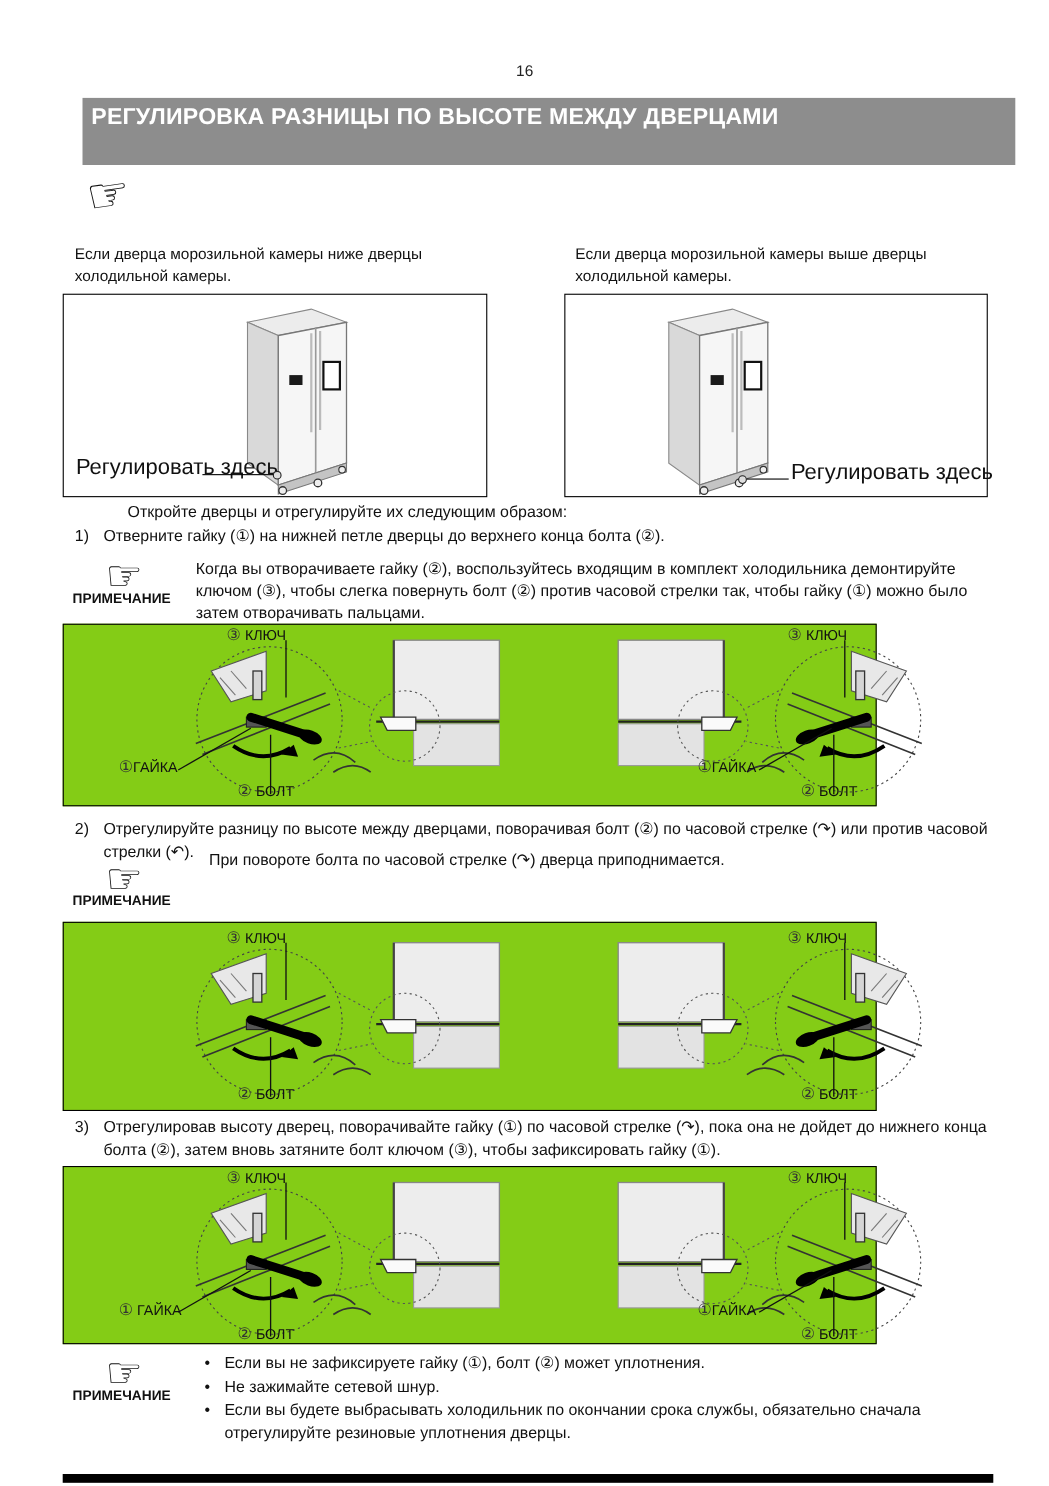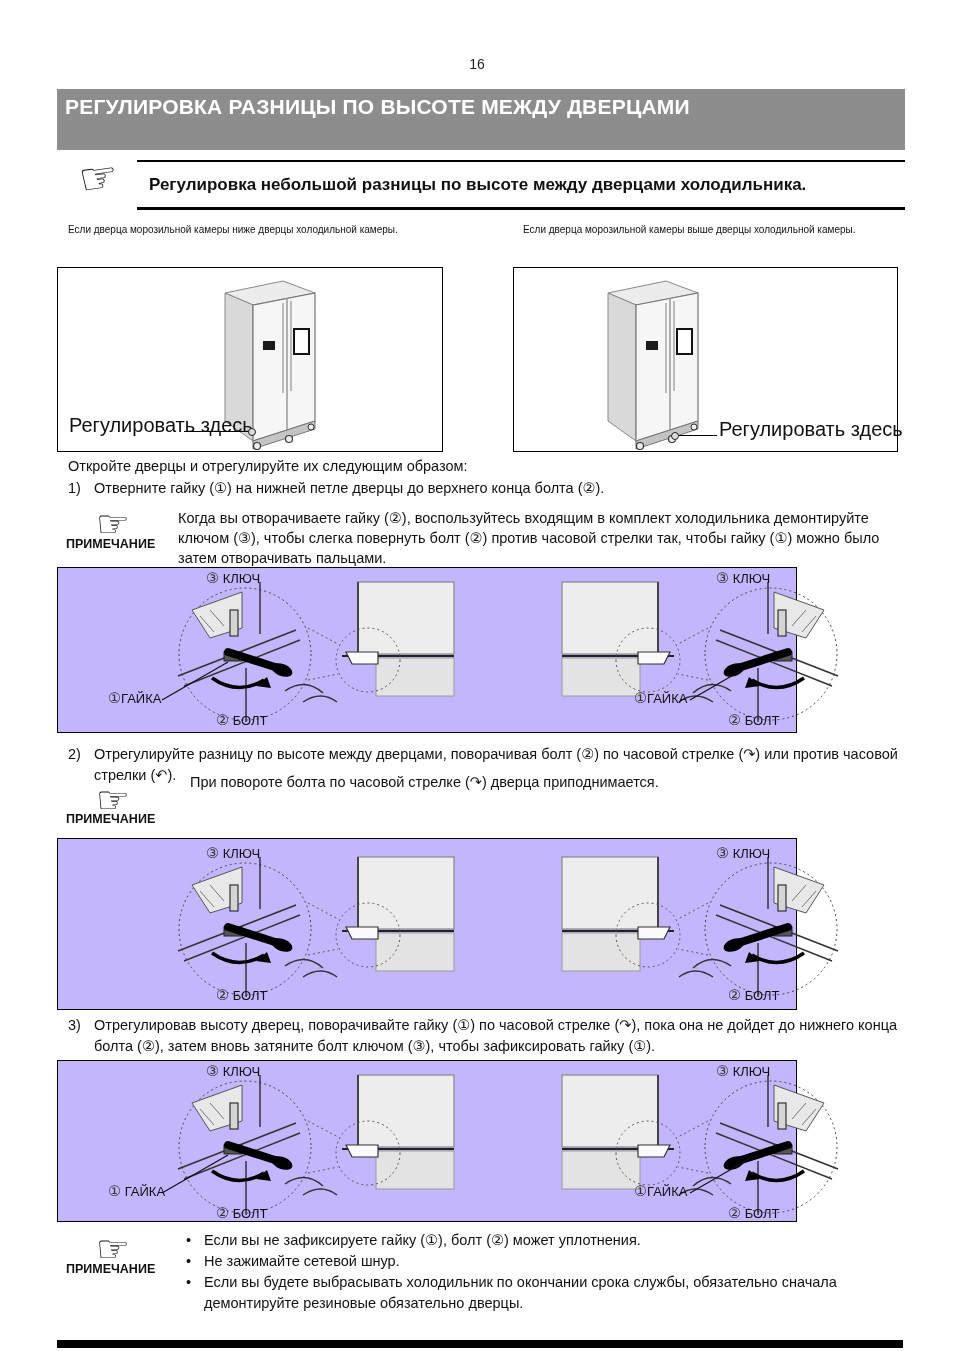--- a/index.html
+++ b/index.html
@@ -3,33 +3,33 @@
 <meta charset="utf-8">
 <style>
   * { margin:0; padding:0; box-sizing:border-box; }
   html,body { background:#ffffff; }
   body { font-family:"Liberation Sans","DejaVu Sans",sans-serif; color:#111; }
   .page { position:relative; width:954px; height:1351px; background:#fff; overflow:hidden; }
 
   .page-number { position:absolute; top:56px; left:0; width:100%; text-align:center;
                  font-size:14px; color:#222; }
 
-  .title-bar { position:absolute; left:57px; top:89px; width:848px; height:61px;
+  .title-bar { position:absolute; left:75px; top:89px; width:848px; height:61px;
                background:#8d8d8d; color:#fff; font-weight:bold; font-size:21px;
                line-height:27px; padding:4px 0 15px 8px; letter-spacing:.2px; }
 
   .subtitle-row { position:absolute; left:57px; top:158px; width:848px; height:56px; }
   .subtitle-icon { position:absolute; left:22px; top:-2px; font-size:44px; color:#111;
                    transform:rotate(-8deg); line-height:1; }
   .subtitle-box { position:absolute; left:80px; top:2px; width:768px; height:50px;
                   border-top:2px solid #000; border-bottom:3px solid #000;
                   display:flex; align-items:center; font-weight:bold; font-size:17px;
                   padding-left:12px; }
 
-  .caption { position:absolute; top:220px; width:400px; font-size:10px; line-height:20px; }
+  .caption { position:absolute; top:220px; width:400px; font-size:14px; line-height:20px; }
   .caption.left  { left:68px; }
   .caption.right { left:523px; }
 
   .fig-box { position:absolute; top:267px; height:185px; border:1.5px solid #000; background:#fff; }
   .fig-box.left  { left:57px;  width:386px; }
   .fig-box.right { left:513px; width:385px; }
   .fridge-svg { position:absolute; top:5px; }
   .fig-box.left  .fridge-svg { left:145px; }
   .fig-box.right .fridge-svg { left:72px; }
   .adjust-label { position:absolute; font-size:20px; white-space:nowrap; }
@@ -37,21 +37,21 @@
   .fig-box.right .adjust-label { left:205px; bottom:10px; }
   .leader { position:absolute; border-top:1.2px solid #000; }
   .fig-box.left  .leader { left:126px; bottom:19px; width:66px; }
   .fig-box.right .leader { left:165px; bottom:15px; width:38px; }
   .screw-dot { position:absolute; width:8px; height:8px; border:1.5px solid #222;
                border-radius:50%; background:#ddd; }
   .fig-box.left  .screw-dot { left:190px; bottom:15px; }
   .fig-box.right .screw-dot { left:157px; bottom:11px; }
 
   .body-line { position:absolute; left:68px; font-size:14.5px; line-height:20px; }
-  .open-doors { top:456px; }
+  .open-doors { top:456px;margin-left:48px; }
 
   .step { position:absolute; left:68px; display:flex; font-size:14.5px; line-height:21px; }
   .step .step-num { width:26px; flex:0 0 26px; }
   .step .step-text { flex:1; }
   .step1 { top:478px; width:840px; }
   .step2 { top:744px; width:842px; }
   .step3 { top:1015px; width:842px; }
 
   .note-icon { position:absolute; font-size:38px; line-height:1; color:#111; }
   .note-label { position:absolute; font-size:12.5px; font-weight:bold; }
@@ -61,21 +61,21 @@
   .n1-text { left:178px; top:508px; width:726px; }
   .n2-icon { left:96px; top:781px; }
   .n2-label { left:66px; top:812px; }
   .n2-text { left:190px; top:772px; width:700px; }
   .n3-icon { left:96px; top:1230px; }
   .n3-label { left:66px; top:1262px; }
   .n3-bullets { position:absolute; left:186px; top:1230px; width:724px; }
   .bullet-row { display:flex; font-size:14.5px; line-height:21px; }
   .bullet-row .dot { width:18px; flex:0 0 18px; }
 
-  .diag-box { position:absolute; left:57px; width:740px; border:1.5px solid #000; background:#c4b5fd; }
+  .diag-box { position:absolute; left:57px; width:740px; border:1.5px solid #000; background:#84cc16; }
   .box1 { top:567px;  height:166px; }
   .box2 { top:838px;  height:172px; }
   .box3 { top:1060px; height:162px; }
   .diagram { position:absolute; width:400px; height:154px; top:8px; }
   .cell-left  { left:52px; }
   .cell-right { left:448px; }
   .box2 .diagram { top:12px; }
   .dlabel { position:absolute; font-size:13px; white-space:nowrap; }
   .dlabel .circ { font-size:14.5px; color:#333; }
   .var-left  .wrench-label { left:96px;  top:-6px; }
@@ -135,23 +135,20 @@
 <div class="page">
 
   <div class="page-number">16</div>
 
   <div class="title-bar">
     <div>РЕГУЛИРОВКА РАЗНИЦЫ ПО ВЫСОТЕ МЕЖДУ ДВЕРЦАМИ</div>
   </div>
 
   <div class="subtitle-row">
     <span class="subtitle-icon">☞</span>
-    <div class="subtitle-box">
-      <span>Регулировка небольшой разницы по высоте между дверцами холодильника.</span>
-    </div>
   </div>
 
   <div class="caption left">Если дверца морозильной камеры ниже дверцы холодильной камеры.</div>
   <div class="caption right">Если дверца морозильной камеры выше дверцы холодильной камеры.</div>
 
   <div class="fig-box left">
     <svg class="fridge-svg" width="130" height="180" viewBox="0 0 130 180">
         <use href="#fridge-art" xlink:href="#fridge-art"></use>
       </svg>
     <span class="adjust-label">Регулировать здесь</span>
@@ -272,19 +269,19 @@
     <div class="bullet-row">
       <span class="dot">•</span>
       <span>Если вы не зафиксируете гайку (①), болт (②) может уплотнения.</span>
     </div>
     <div class="bullet-row">
       <span class="dot">•</span>
       <span>Не зажимайте сетевой шнур.</span>
     </div>
     <div class="bullet-row">
       <span class="dot">•</span>
-      <span>Если вы будете выбрасывать холодильник по окончании срока службы, обязательно сначала демонтируйте резиновые обязательно дверцы.</span>
+      <span>Если вы будете выбрасывать холодильник по окончании срока службы, обязательно сначала отрегулируйте резиновые уплотнения дверцы.</span>
     </div>
   </div>
 
   <div class="bottom-rule"></div>
 
 </div>
 
 </body></html>

